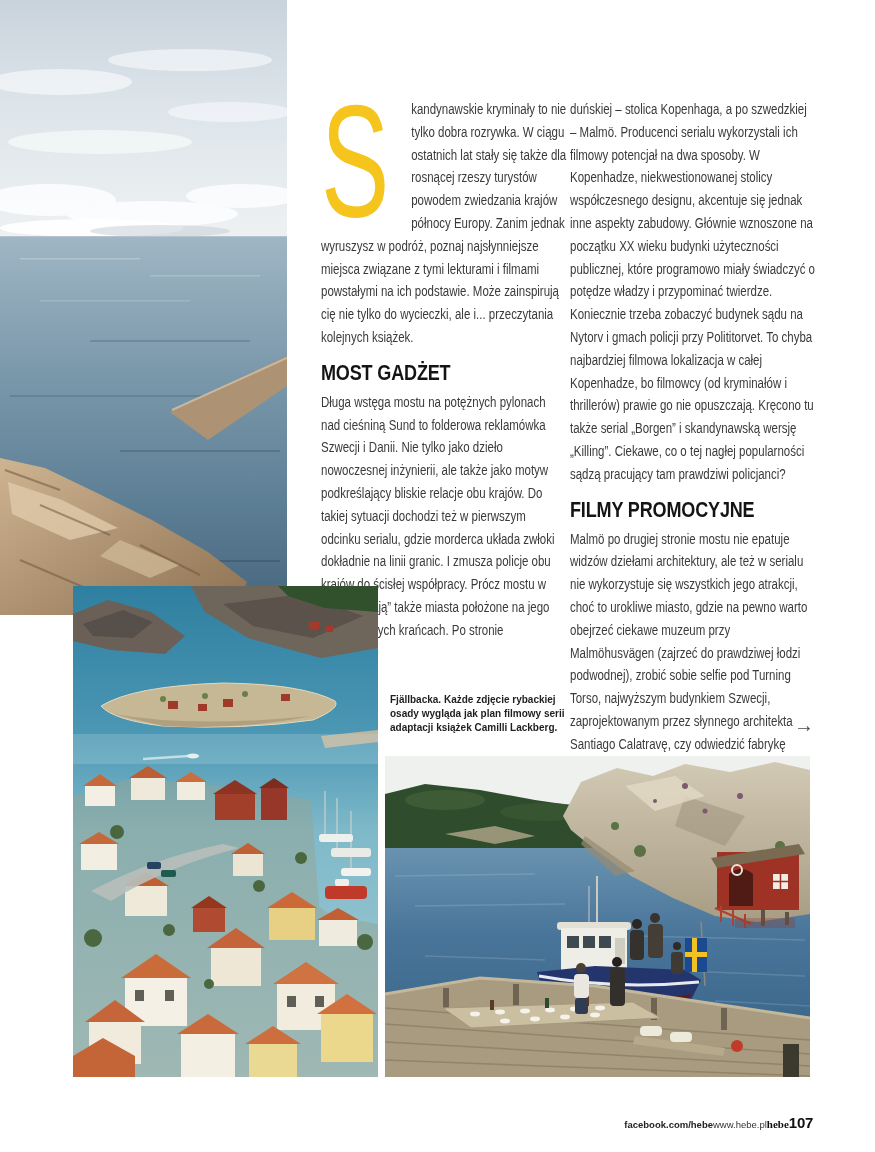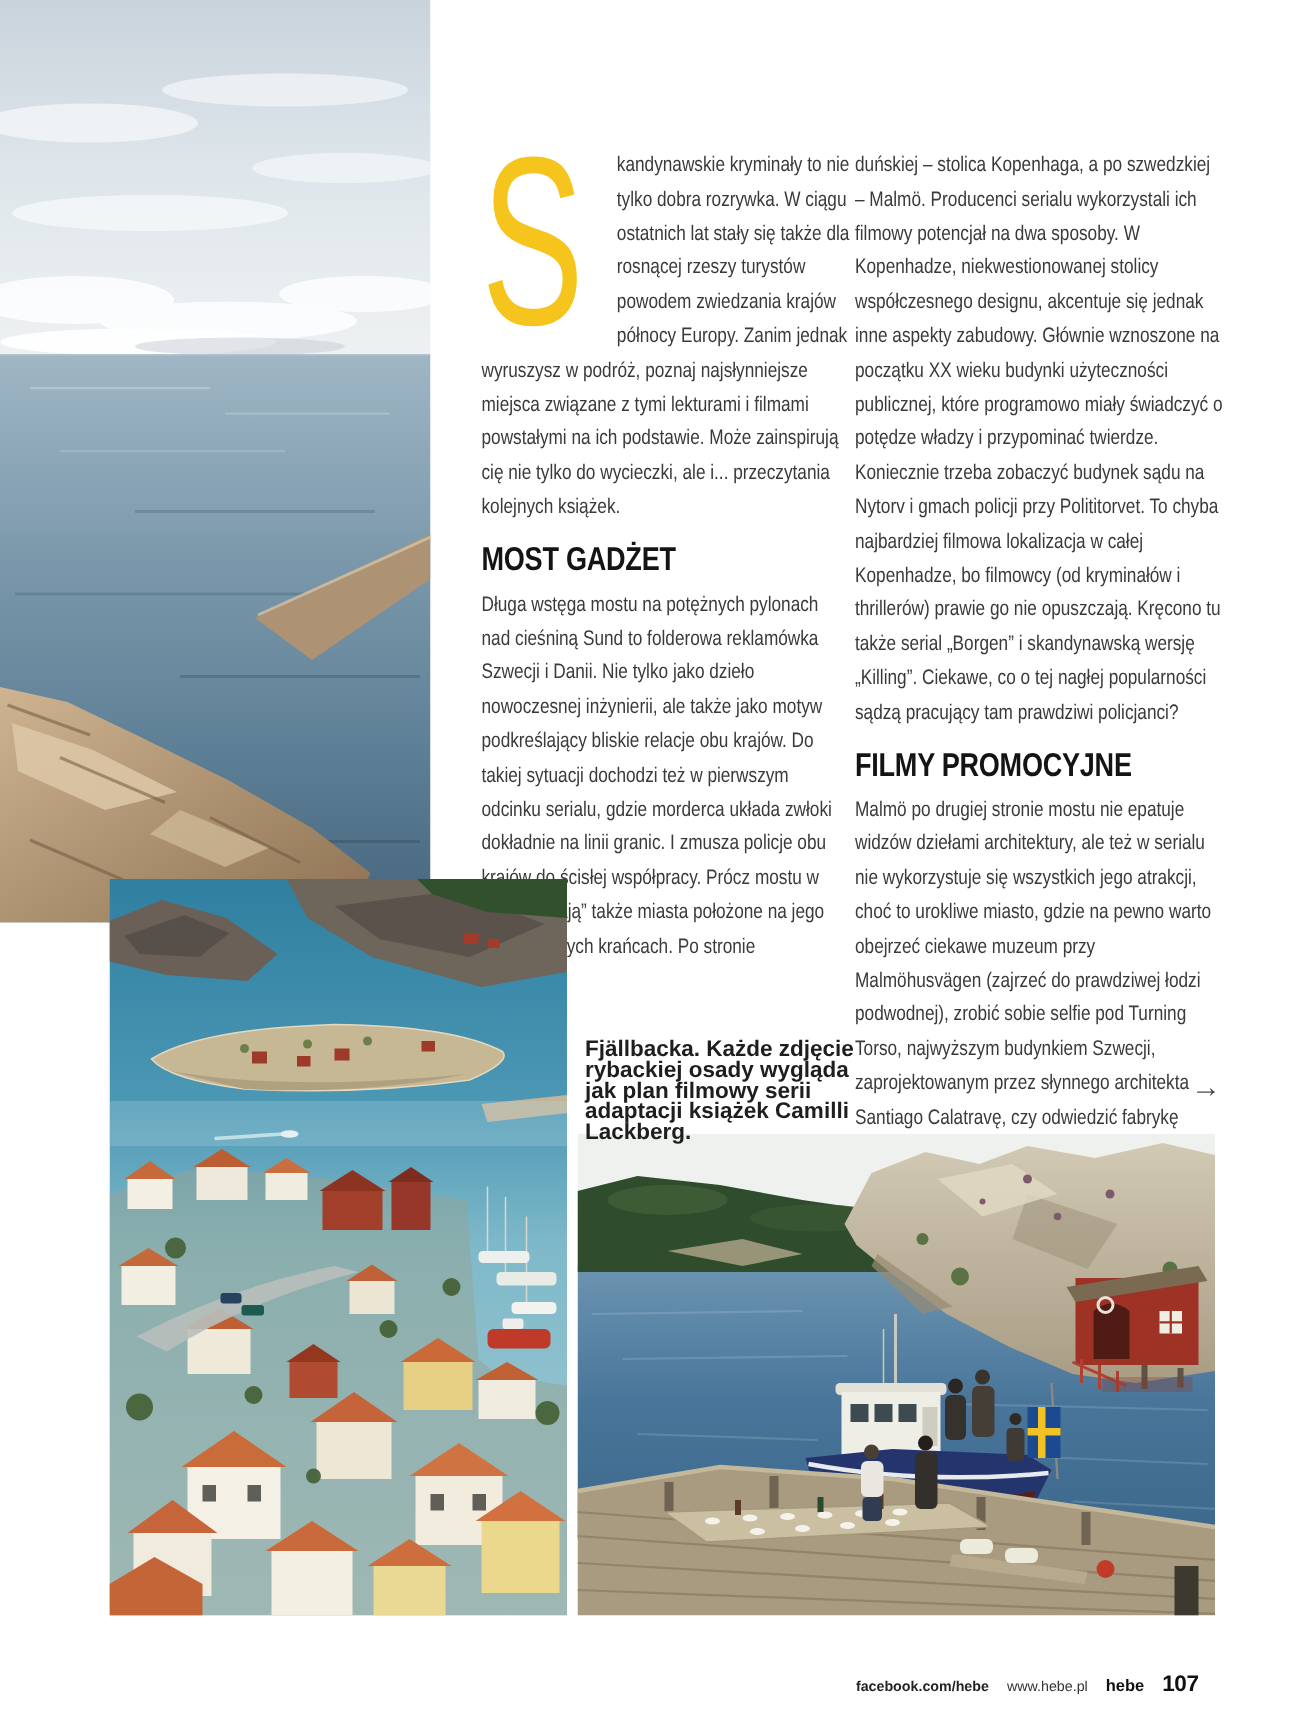--- a/index.html
+++ b/index.html
@@ -14,26 +14,26 @@
 
   .col{position:absolute;top:98px;width:300px;transform:scaleX(0.82);transform-origin:0 0;z-index:1;}
   .col1{left:321px;}
   .col2{left:570px;}
   .body{margin:0;font-size:14px;line-height:22.8px;color:#3a3a3a;hyphens:auto;-webkit-hyphens:auto;}
   h2{margin:12px 0 6px 0;font-size:22px;line-height:24px;font-weight:700;color:#141414;letter-spacing:-0.2px;}
   .dropcap{float:left;width:100px;height:114px;margin:6px 10px 2px 0;overflow:visible;}
   .dropcap-inner{display:inline-block;font-size:160px;line-height:114px;font-weight:400;
                  color:#F6C51D;transform:scaleX(0.78);transform-origin:0 0;}
   .caption{position:absolute;left:390px;top:693px;width:185px;z-index:3;margin:0;
-           font-size:15px;line-height:13.8px;font-weight:700;color:#1e1e1e;}
+           font-size:10px;line-height:13.8px;font-weight:700;color:#1e1e1e;}
   .arrow{position:absolute;left:794px;top:714px;z-index:3;font-size:20px;color:#4a4a4a;}
-  .footer{position:absolute;top:1114px;right:76px;display:flex;align-items:baseline;gap:12px;z-index:3;}
+  .footer{position:absolute;top:1114px;right:62px;display:flex;align-items:baseline;gap:0;z-index:3;}
   .footer .fb{font-size:9.5px;font-weight:700;color:#232323;}
   .footer .www{font-size:9.5px;font-weight:400;color:#343434;text-align:right;}
-  .footer .brand{font-size:11px;font-weight:700;color:#101010;}
+  .footer .brand{font-size:11px;font-weight:700;color:#101010;font-family:Liberation Serif, serif;}
   .footer .pagenum{font-size:15px;font-weight:700;color:#101010;letter-spacing:-0.3px;}
 </style>
 </head>
 <body>
 
 <div class="page">
 
   <figure class="photo photo-sea">
     <svg width="287" height="615" viewBox="0 0 287 615">
       <defs>

